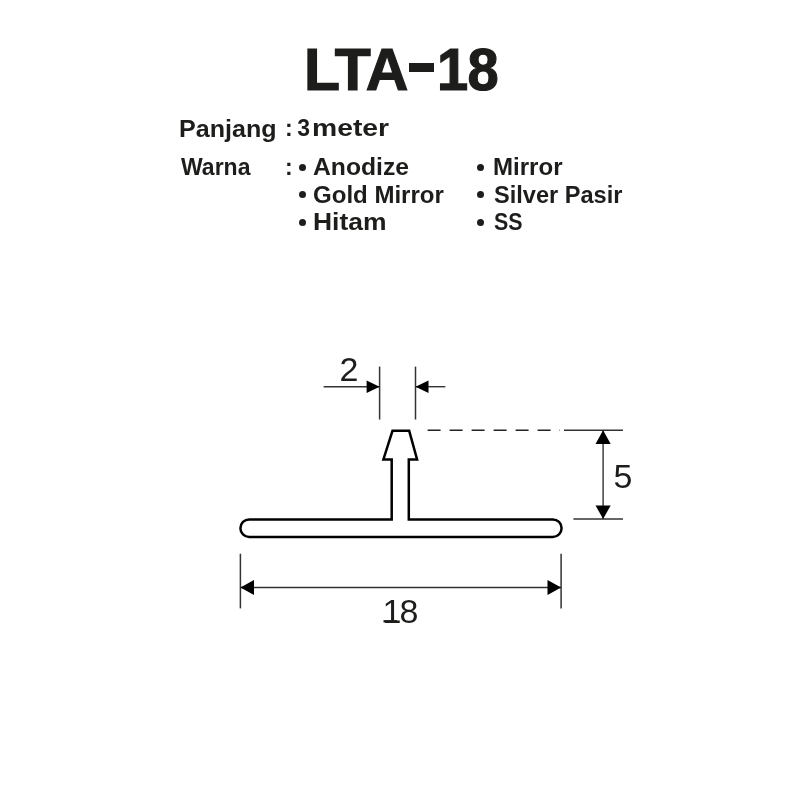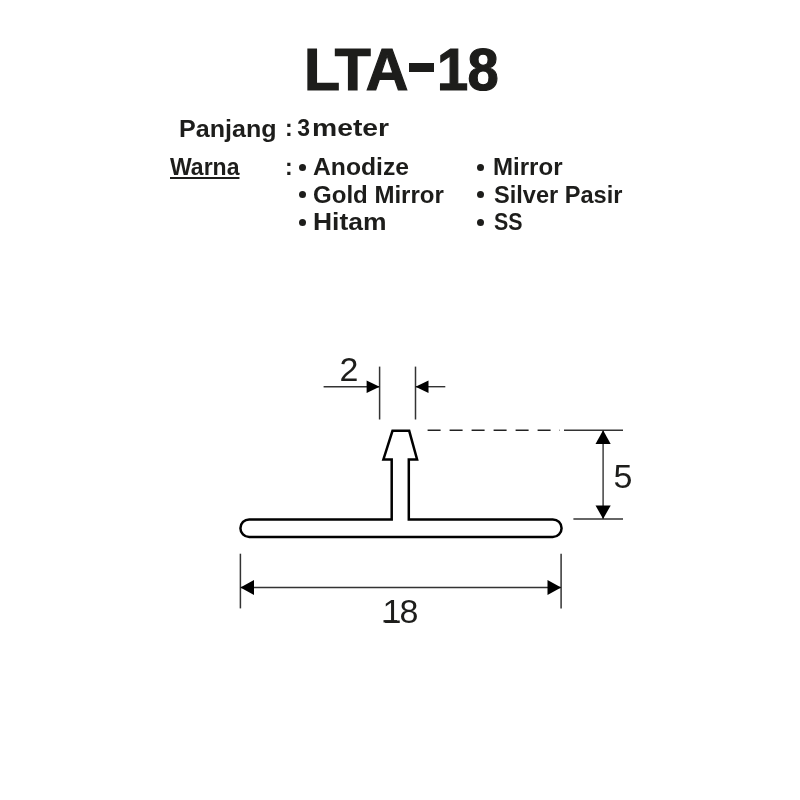--- a/index.html
+++ b/index.html
@@ -13,21 +13,21 @@
 <body>
   <div class="abs title" style="left:304px;top:41px;transform:scaleX(1.0);transform-origin:0 0;text-align:center;">LTA</div>
   <div style="position:absolute;left:409px;top:63.4px;width:24.8px;height:8.9px;background:#1d1d1b;"></div>
   <div class="abs title" style="left:437px;top:41px;transform:scaleX(0.95);transform-origin:0 0;">18</div>
 
   <div class="abs spec" style="left:179.4px;top:117.8px;transform:scaleX(1.09);transform-origin:0 0;">Panjang</div>
   <div class="abs spec" style="left:285px;top:117.3px;">:</div>
   <div class="abs spec" style="left:297.2px;top:117.3px;">3</div>
   <div class="abs spec" style="left:312px;top:117.3px;transform:scaleX(1.23);transform-origin:0 0;">meter</div>
 
-  <div class="abs spec" style="left:170px;top:156px;text-decoration:underline;">Warna</div>
+  <div class="abs spec" style="left:181px;top:156px;">Warna</div>
   <div class="abs spec" style="left:285px;top:156px;">:</div>
   <div class="bullet" style="left:298.8px;top:163.6px;"></div>
   <div class="abs spec" style="left:313px;top:156px;transform:scaleX(1.074);transform-origin:0 0;">Anodize</div>
   <div class="bullet" style="left:477.3px;top:163.6px;"></div>
   <div class="abs spec" style="left:493px;top:156px;transform:scaleX(1.046);transform-origin:0 0;">Mirror</div>
 
   <div class="bullet" style="left:298.8px;top:191.1px;"></div>
   <div class="abs spec" style="left:312.5px;top:183.5px;transform:scaleX(1.045);transform-origin:0 0;">Gold Mirror</div>
   <div class="bullet" style="left:477.3px;top:191.1px;"></div>
   <div class="abs spec" style="left:494px;top:183.5px;transform:scaleX(1.025);transform-origin:0 0;">Silver Pasir</div>

